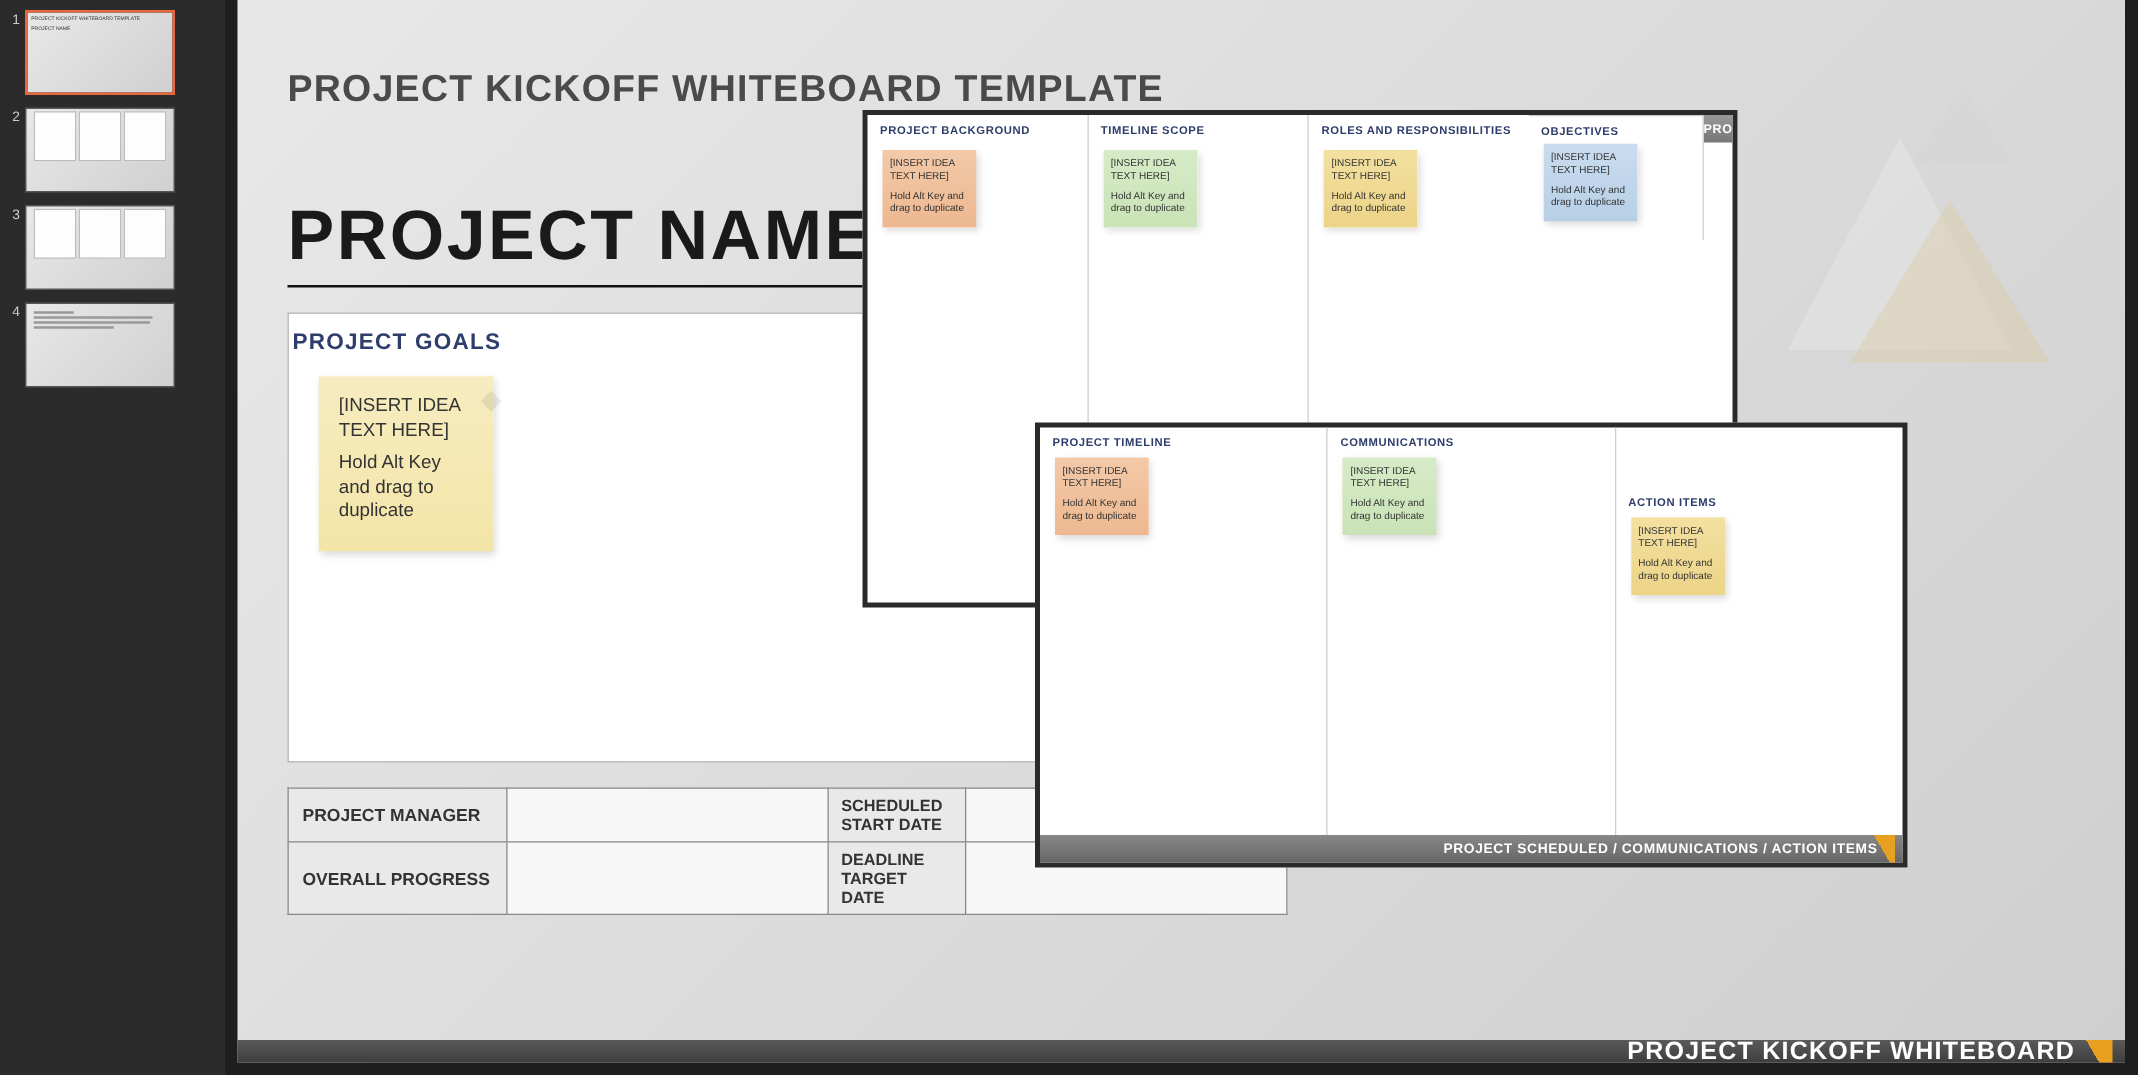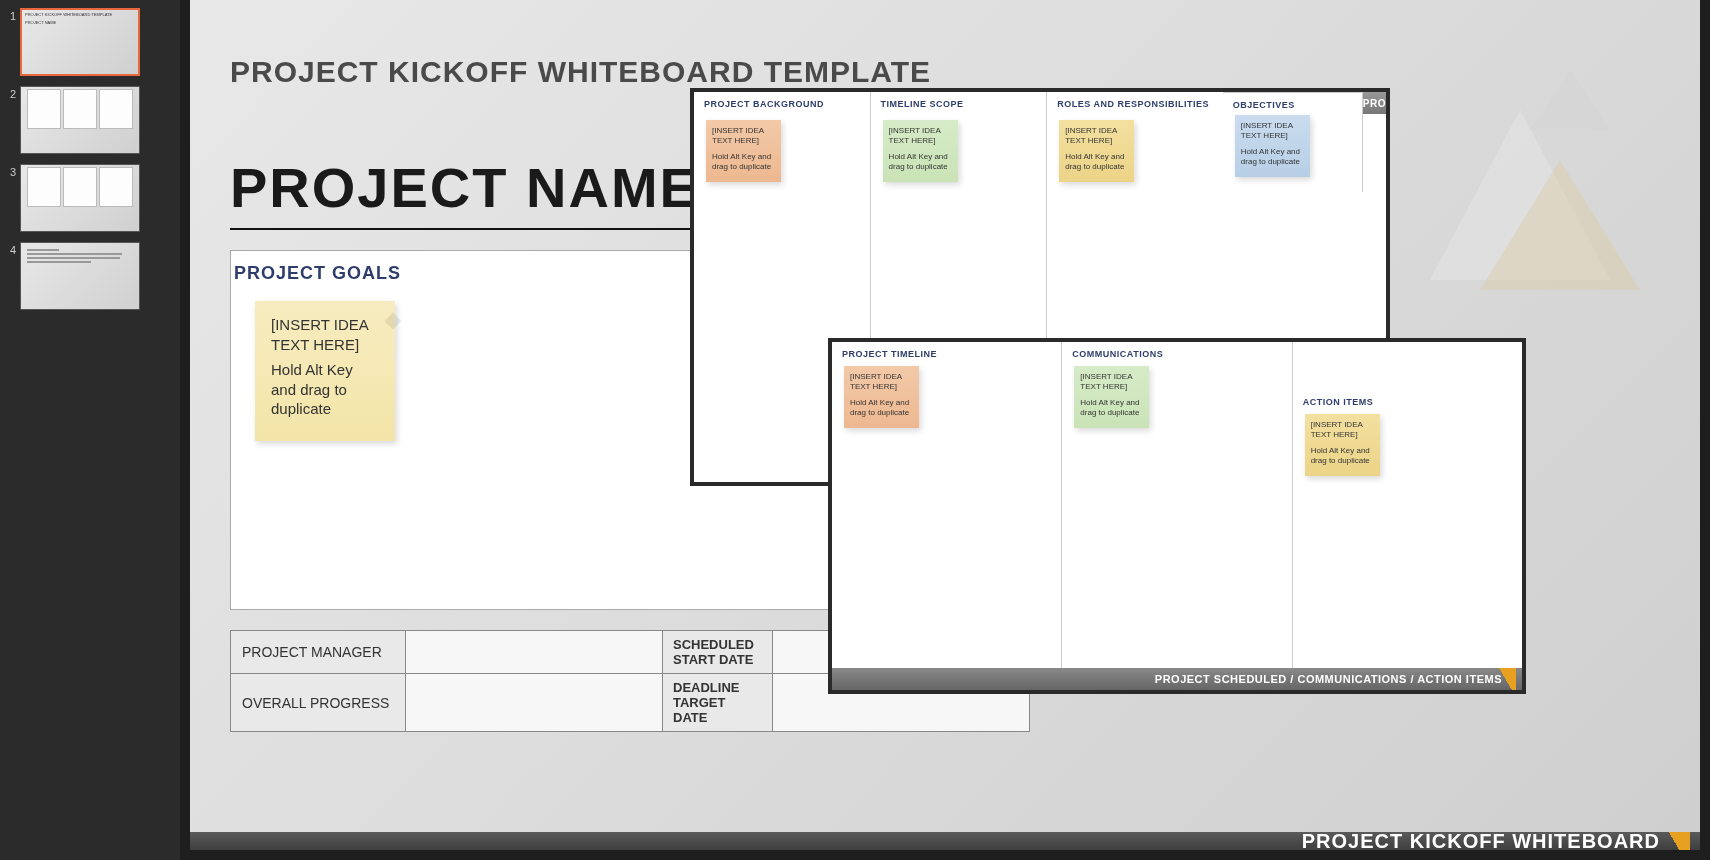--- a/index.html
+++ b/index.html
@@ -173,21 +173,21 @@
   width:800px;
   border-collapse:collapse;
   font-size:14px;
 }
 .info-table td {
   border:1px solid #888;
   padding:6px 10px;
   background:#f7f7f7;
 }
 .info-table td.label {
-  font-weight:400;
+  font-weight:700;
   color:#333;
   background:#e9e9e9;
   width:175px;
   padding-left:11px;
 }
 .info-table td.label2 {
   font-weight:700;
   color:#333;
   background:#e9e9e9;
   width:110px;

